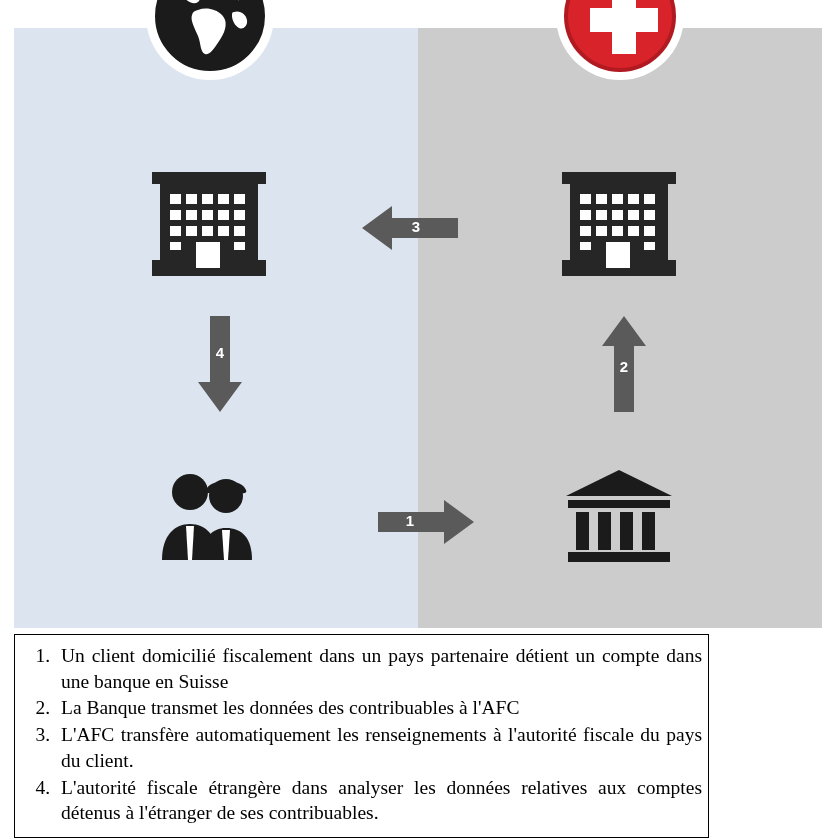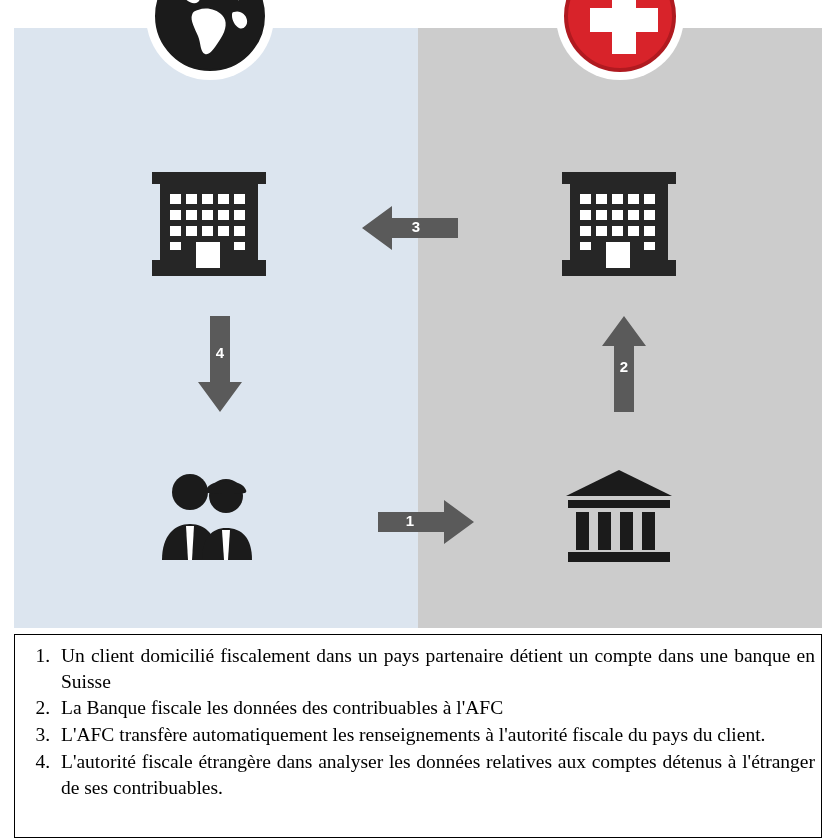--- a/index.html
+++ b/index.html
@@ -118,21 +118,21 @@
   .arrow-4 { left: 196px; top: 316px; }
   .arrow-4 .arrow-label { left: 14px; top: 28px; width: 20px; }
   .arrow-1 { left: 378px; top: 496px; }
   .arrow-1 .arrow-label { left: 22px; top: 16px; width: 20px; }
 
   
   #legend {
     position: absolute;
     left: 14px;
     top: 634px;
-    width: 808px;
+    width: 695px;
     height: 204px;
     border: 1px solid #000000;
     box-sizing: border-box;
     background: #ffffff;
     padding: 8px 6px 0 6px;
   }
   ol.legend-list {
     margin: 0;
     padding-left: 34px;
     font-size: 19.5px;
@@ -277,19 +277,19 @@
   <div class="arrow arrow-1">
     <svg width="96" height="52" viewBox="0 0 96 52">
       <path d="M96 26 L66 4 L66 16 L0 16 L0 36 L66 36 L66 48 Z" fill="#5a5a5a"></path>
     </svg>
     <span class="arrow-label">1</span>
   </div>
 
   <div id="legend">
     <ol class="legend-list">
       <li>Un client domicilié fiscalement dans un pays partenaire détient un compte dans une banque en Suisse</li>
-      <li>La Banque fiscale les données des contribuables à l'AFC</li>
+      <li>La Banque transmet les données des contribuables à l'AFC</li>
       <li>L'AFC transfère automatiquement les renseignements à l'autorité fiscale du pays du client.</li>
       <li>L'autorité fiscale étrangère dans analyser les données relatives aux comptes détenus à l'étranger de ses contribuables.</li>
     </ol>
   </div>
 
 </div>
 
 </body></html>

